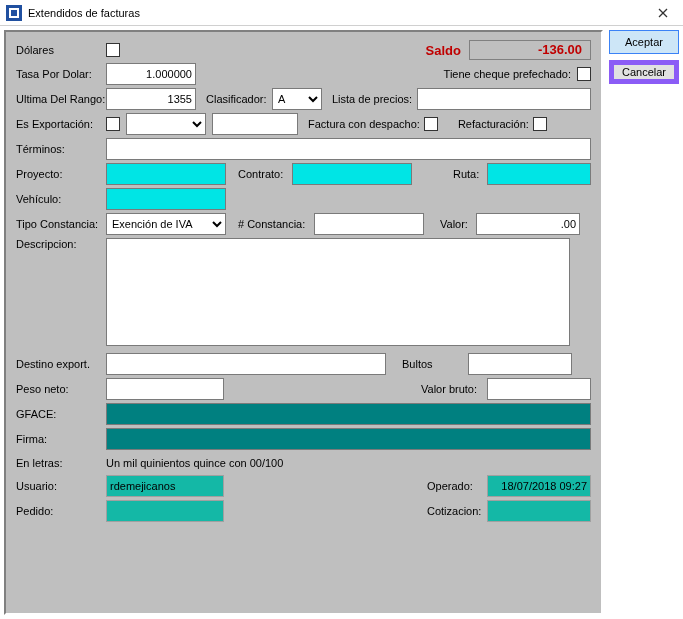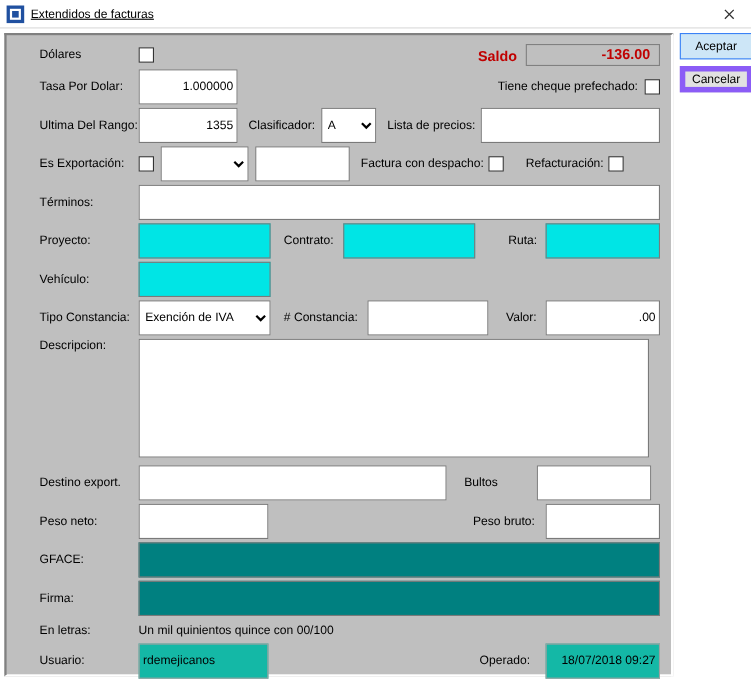--- a/index.html
+++ b/index.html
@@ -12,21 +12,20 @@
     height: 619px;
     overflow: hidden;
   }
   .titlebar {
     height: 26px;
     background: #fff;
     border-bottom: 1px solid #d0d0d0;
     display: flex;
     align-items: center;
     padding: 0 0 0 6px;
-    text-decoration: underline;
   }
   .titlebar .icon {
     width: 16px; height: 16px;
     background: #2050a0;
     margin-right: 6px;
     display: flex; align-items: center; justify-content: center;
     color: #fff; font-weight: bold; font-size: 10px;
   }
   .titlebar .title { flex: 1; color: #000; }
   .titlebar .close {
@@ -66,29 +65,28 @@
   }
   .btn.sec {
     border: 5px solid #8b5cf6;
     background: #e1e1e1;
   }
   .row {
     display: flex;
     align-items: center;
     margin-bottom: 3px;
     min-height: 18px;
-    margin-left: 20px;
   }
   .lbl { color: #000; }
   input[type=text], select, textarea {
     font: inherit;
     padding: 1px 3px;
     border: 1px solid #7a7a7a;
     background: #fff;
-    height: 32px;
+    height: 22px;
   }
   input.ro { background: #14b8a6; border: 1px solid #a0a0a0; }
   .chk {
     width: 14px; height: 14px;
     background: #fff;
     border: 1px solid #333;
     display: inline-block;
   }
   .cyan { background: #00e5e5 !important; }
   .teal { background: #008080 !important; border:1px solid #006060; }
@@ -224,21 +222,21 @@
       <input type="text" style="width: 280px;" value="">
       <span style="width:16px"></span>
       <span class="lbl" style="width:66px">Bultos</span>
       <input type="text" style="width: 104px;" value="">
     </div>
 
     <div class="row">
       <span class="lbl" style="width:90px">Peso neto:</span>
       <input type="text" style="width: 118px;" value="">
       <span style="flex:1"></span>
-      <span class="lbl" style="width:66px">Peso bruto:</span>
+      <span class="lbl" style="width:66px">Valor bruto:</span>
       <input type="text" style="width: 104px;" value="">
     </div>
 
 
     <div class="row">
       <span class="lbl" style="width:90px">GFACE:</span>
       <input type="text" class="teal tealbar" style="flex: 1 1 0%;" value="">
     </div>
 
     <div class="row">

